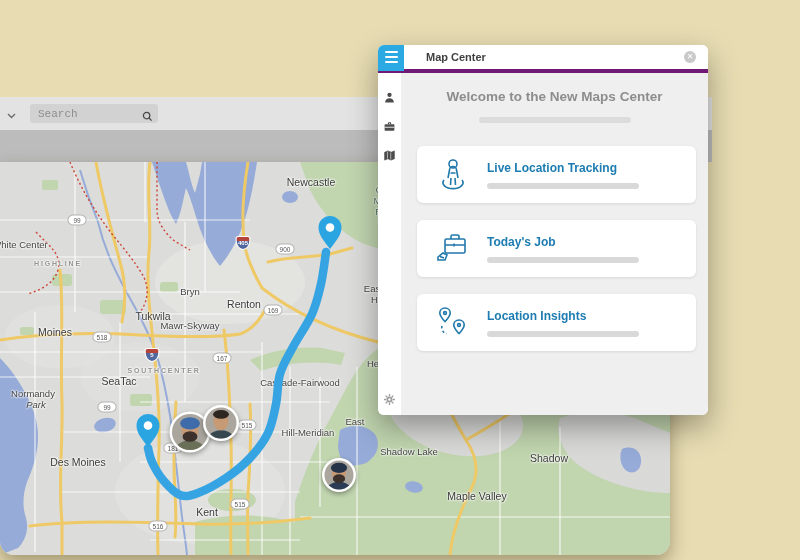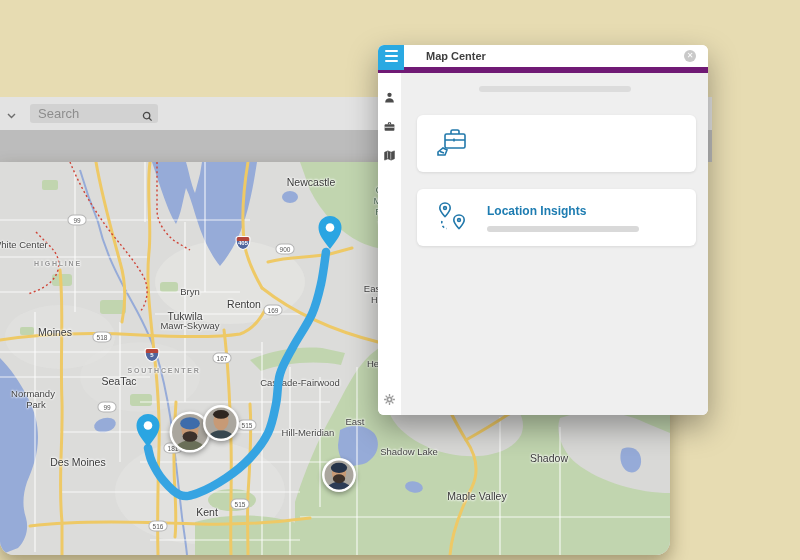--- a/index.html
+++ b/index.html
@@ -4,21 +4,21 @@
 <style>
   * { margin:0; padding:0; box-sizing:border-box; }
   html,body { width:800px; height:560px; overflow:hidden; font-family:"Liberation Sans", sans-serif; }
   body { background:#e7dcb2; position:relative; }
 
   
   .app { position:absolute; left:0; top:97px; width:712px; height:459px; }
   .toolbar { position:absolute; left:0; top:0; width:100%; height:33px; background:#e3e3e3; display:flex; align-items:center; }
   .tb-chevron { width:22px; text-align:center; color:#6d6d6d; }
   .search-box { position:relative; width:128px; height:19px; background:#d2d2d2; border-radius:3px; margin-left:8px; }
-  .search-box input { position:absolute; inset:0; background:transparent; border:none; outline:none; font-size:13px; color:#555; padding:0 20px 0 8px; font-family:Liberation Sans, sans-serif; }
+  .search-box input { position:absolute; inset:0; background:transparent; border:none; outline:none; font-size:11px; color:#555; padding:0 20px 0 8px; font-family:Liberation Mono, monospace; }
   .search-box input::placeholder { color:#8d8d8d; }
   .search-glyph { position:absolute; right:5px; top:3.5px; }
   .band { position:absolute; left:0; top:33px; width:100%; height:32px; background:#bcbcbc; }
 
   .map { position:absolute; left:0; top:65px; width:670px; height:393px; background:#dcdcda;
          border-radius:0 0 14px 14px; overflow:hidden; box-shadow:0 8px 18px rgba(60,50,20,.4); cursor:grab; }
   .map svg.geo, .map svg.overlay { position:absolute; left:0; top:0; }
   .labels { position:absolute; inset:0; z-index:2; pointer-events:none; }
   .overlay { z-index:3; }
 
@@ -29,21 +29,21 @@
   .lbl.park { color:#5b7a63; font-size:9.5px; }
 
   .shield { position:absolute; transform:translate(-50%,-50%); width:19px; height:11px; background:#fff; border:1px solid #b4b4b4;
             border-radius:6px / 5px; font-size:6.5px; color:#585858; display:flex; align-items:center; justify-content:center; z-index:2; }
   .shield.interstate { width:15px; height:14px; border:1px solid #fdfdfd; color:#fff; font-weight:bold; font-size:6px;
             background:linear-gradient(#b5453a 0 4px, #50669e 4px 100%); border-radius:3px 3px 8px 8px / 3px 3px 11px 11px; }
 
   
   .panel { position:absolute; left:378px; top:45px; width:330px; height:370px; background:#fff; border-radius:6px;
            box-shadow:0 12px 30px rgba(0,0,0,.35); z-index:10; display:flex; flex-direction:column; overflow:hidden; }
-  .p-header { height:28px; display:flex; align-items:center; border-bottom:6px solid #701a75; background:#fff; flex:none; }
+  .p-header { height:28px; display:flex; align-items:center; border-bottom:4px solid #701a75; background:#fff; flex:none; }
   .hamburger { width:26px; height:28px; background:#2aa9e2; display:flex; flex-direction:column; align-items:center; justify-content:center; gap:3px; cursor:pointer; flex:none; }
   .hamburger span { width:13px; height:2px; background:#fff; border-radius:1px; }
   .p-title { font-size:11px; font-weight:bold; color:#3f3f3f; margin-left:22px; flex:1; }
   .p-close { width:12px; height:12px; border-radius:50%; background:#c9c9c9; color:#fff; font-size:8px; line-height:12px; text-align:center; margin-right:12px; cursor:pointer; }
   .p-body { flex:1; display:flex; min-height:0; }
   .p-side { width:23px; background:#fff; position:relative; display:flex; flex-direction:column; align-items:center; padding-top:13px; gap:7px; flex:none; }
   .side-ic { width:22px; height:22px; display:flex; align-items:center; justify-content:center; cursor:pointer; }
   .side-gear { position:absolute; bottom:9px; left:0; width:100%; display:flex; justify-content:center; cursor:pointer; }
   .p-content { flex:1; background:#efefef; overflow:hidden; }
   .welcome { text-align:center; font-size:13.5px; font-weight:bold; color:#8d8d8d; margin-top:16px; }
@@ -173,28 +173,28 @@
         <div class="lbl park" style="left: 393px; top: 38px;">Mountain</div>
         <div class="lbl park" style="left: 394px; top: 49px;">Regional</div>
         <div class="lbl park" style="left: 396px; top: 60px;">Wildland</div>
         <div class="lbl city" style="left: 20px; top: 82px;">White Center</div>
         <div class="lbl area" style="left: 58px; top: 101px;">HIGHLINE</div>
         <div class="lbl city" style="left: 190px; top: 104px; margin-top: 25px;">Bryn</div>
         <div class="lbl city" style="left: 190px; top: 115px; margin-top: 48px;">Mawr-Skyway</div>
         <div class="lbl city" style="left: 390px; top: 126px;">East Renton</div>
         <div class="lbl city" style="left: 392px; top: 137px;">Highlands</div>
         <div class="lbl town" style="left: 232px; top: 142px;">Renton</div>
-        <div class="lbl town" style="left: 141px; top: 154px; margin-left: 32px;">Tukwila</div>
+        <div class="lbl town" style="left: 141px; top: 154px;">Tukwila</div>
         <div class="lbl town" style="left: 43px; top: 170px;">Moines</div>
         <div class="lbl city" style="left: 383px; top: 201px;">Heights</div>
         <div class="lbl area" style="left: 164px; top: 208px;">SOUTHCENTER</div>
         <div class="lbl town" style="left: 107px; top: 219px;">SeaTac</div>
         <div class="lbl city" style="left: 300px; top: 220px;">Cascade-Fairwood</div>
         <div class="lbl city" style="left: 33px; top: 231px;">Normandy</div>
-        <div class="lbl city" style="left: 36px; top: 242px;">Park</div>
+        <div class="lbl city" style="left: 36px; top: 242px; font-style: italic;">Park</div>
         <div class="lbl city" style="left: 308px; top: 259px; margin-left: 47px;">East</div>
         <div class="lbl city" style="left: 308px; top: 270px;">Hill-Meridian</div>
         <div class="lbl city" style="left: 409px; top: 289px;">Shadow Lake</div>
         <div class="lbl town" style="left: 537px; top: 296px;">Shadow</div>
         <div class="lbl town" style="left: 66px; top: 300px;">Des Moines</div>
         <div class="lbl town" style="left: 465px; top: 334px;">Maple Valley</div>
         <div class="lbl town" style="left: 195px; top: 350px;">Kent</div>
         <div class="shield" style="left: 77px; top: 58px;">99</div>
         <div class="shield interstate" style="left: 243px; top: 81px;">405</div>
         <div class="shield" style="left: 285px; top: 87px;">900</div>
@@ -303,32 +303,50 @@
               <line x1="16.2" y1="16.2" x2="19.1" y2="19.1"></line>
               <line x1="4.9" y1="19.1" x2="7.8" y2="16.2"></line>
               <line x1="16.2" y1="7.8" x2="19.1" y2="4.9"></line>
             </g>
             <circle cx="12" cy="12" r="5.5" fill="#9b9b9b"></circle>
             <circle cx="12" cy="12" r="2.2" fill="#fff"></circle>
           </svg>
       </div>
     </div>
     <div class="p-content">
+      <div class="welcome">Welcome to the New Maps Center</div>
       <div class="ph-bar"></div>
       <div class="cards">
 
+        <div class="card">
+          <div class="card-icon">
+            <svg width="36" height="38" viewBox="0 0 36 38" fill="none" stroke="#2178ab" stroke-width="1.6">
+              <circle cx="19" cy="8" r="4"></circle>
+              <path d="M14,22 L15.5,14 a3.5,3.5 0 0 1 7,0 L24,22 M16.5,17 h5 M17,22 l-0.5,7 M21,22 l0.5,7"></path>
+              <path d="M10,24 a10,6 0 1 0 18,0"></path>
+            </svg>
+          </div>
+          <div class="card-text">
+            <div class="card-title">Live Location Tracking</div>
+            <div class="card-bar"></div>
+          </div>
+        </div>
 
         <div class="card">
           <div class="card-icon">
             <svg width="36" height="38" viewBox="0 0 36 38" fill="none" stroke="#2178ab" stroke-width="1.6">
               <rect x="11" y="9" width="20" height="14" rx="1.5"></rect>
               <path d="M17,9 V6.5 a1.5,1.5 0 0 1 1.5,-1.5 h5 a1.5,1.5 0 0 1 1.5,1.5 V9"></path>
               <path d="M11,15 h20 M20,13.5 v3"></path>
               <path d="M4,27 l5,-4 4,2 -2,5 h-7 z M6,26.5 l4,1.5"></path>
             </svg>
+          </div>
+          <div class="card-text">
+            <div class="card-title">Today's Job</div>
+            <div class="card-bar"></div>
           </div>
         </div>
 
         <div class="card">
           <div class="card-icon">
             <svg width="36" height="38" viewBox="0 0 36 38" fill="none" stroke="#2178ab" stroke-width="1.6">
               <path d="M11,4 c-3.2,0 -5.2,2.3 -5.2,5 c0,3 2.6,5.6 5.2,8.6 c2.6,-3 5.2,-5.6 5.2,-8.6 c0,-2.7 -2,-5 -5.2,-5 z"></path>
               <circle cx="11" cy="9" r="1.4"></circle>
               <path d="M25,16 c-3.2,0 -5.2,2.3 -5.2,5 c0,3 2.6,5.6 5.2,8.6 c2.6,-3 5.2,-5.6 5.2,-8.6 c0,-2.7 -2,-5 -5.2,-5 z"></path>
               <circle cx="25" cy="21" r="1.4"></circle>

